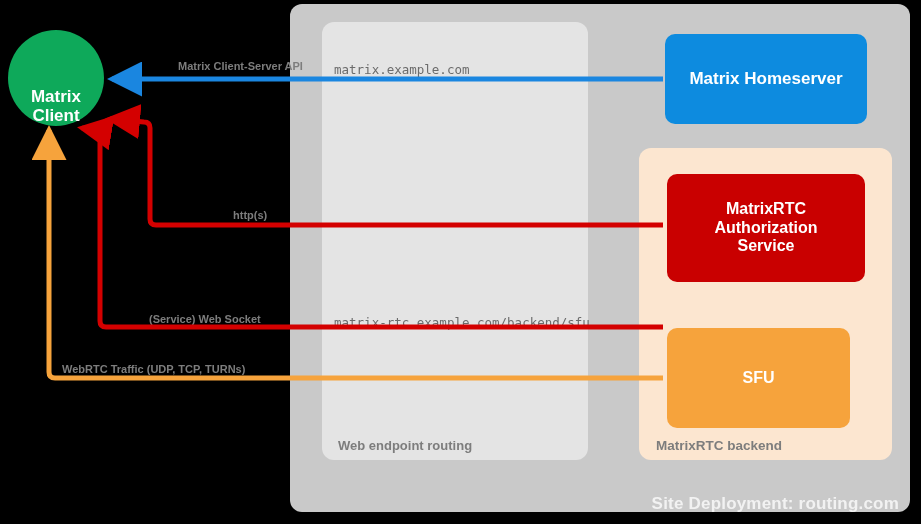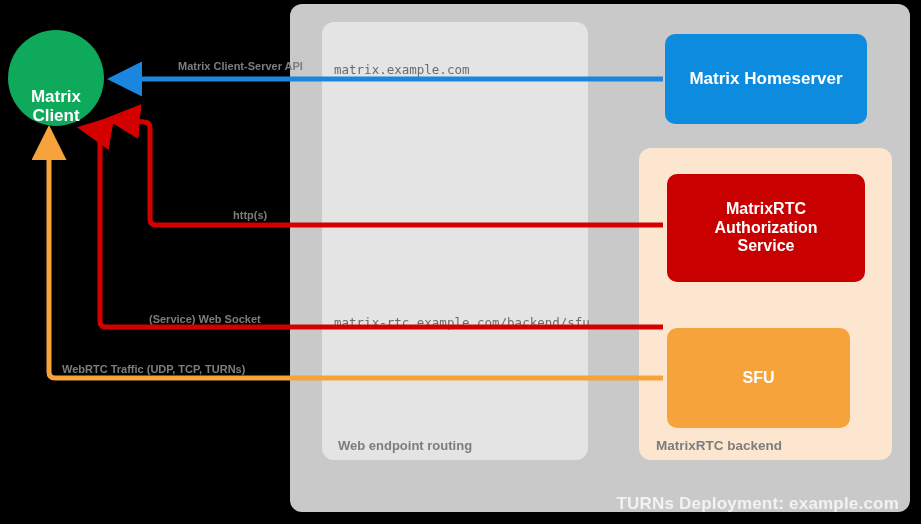--- a/index.html
+++ b/index.html
@@ -139,15 +139,15 @@
   <div class="abs url url-1">matrix.example.com</div>
   <div class="abs url url-3">matrix-rtc.example.com/backend/sfu</div>
 
   <div class="abs conn-label lbl-cs">Matrix Client-Server API</div>
   <div class="abs conn-label lbl-http">http(s)</div>
   <div class="abs conn-label lbl-ws">(Service) Web Socket</div>
   <div class="abs conn-label lbl-rtc">WebRTC Traffic (UDP, TCP, TURNs)</div>
 
   <div class="abs routing-label">Web endpoint routing</div>
   <div class="abs backend-label">MatrixRTC backend</div>
-  <div class="abs site-label">TURNs Deployment: example.com</div>
+  <div class="abs site-label">Site Deployment: routing.com</div>
 
 </div>
 
 </body></html>

